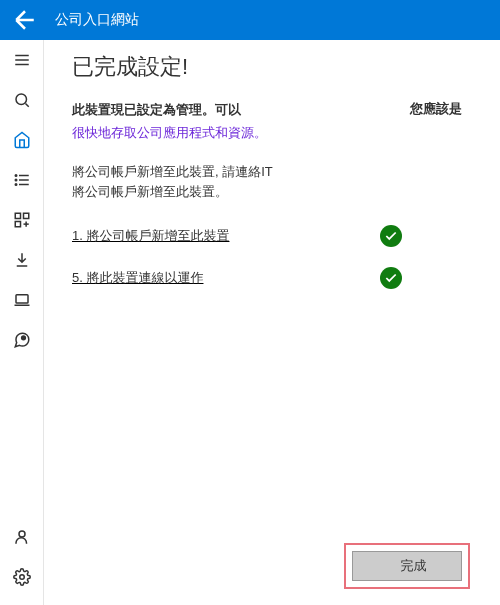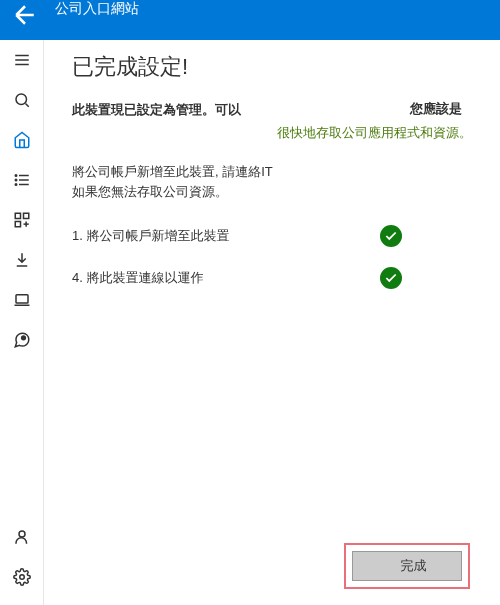--- a/index.html
+++ b/index.html
@@ -12,20 +12,21 @@
       width: 500px;
       height: 605px;
       overflow: hidden;
       background: #fff;
     }
     .titlebar {
       background: #0078d7;
       color: white;
       height: 40px;
       display: flex;
+      align-items: center;
       padding-left: 10px;
     }
     .back-btn {
       width: 30px;
       height: 30px;
       display: flex;
       align-items: center;
       justify-content: center;
       font-size: 18px;
       cursor: pointer;
@@ -96,37 +97,37 @@
       color: #333;
       line-height: 1.6;
     }
     .desc-right {
       font-size: 13px;
       color: #333;
       margin-right: 10px;
     }
     .desc2 {
       font-size: 13px;
-      color: #4d7c0f;
+      color: #6d28d9;
       line-height: 1.6;
       margin-bottom: 18px;
-      text-align: right;
     }
     .help-text {
       font-size: 13px;
       color: #333;
       line-height: 1.6;
       margin-bottom: 22px;
     }
     .step-row {
       display: flex;
       align-items: center;
       justify-content: space-between;
       margin-bottom: 20px;
       padding-right: 70px;
+      text-decoration: underline;
     }
     .step-label {
       font-size: 13px;
       color: #333;
     }
     .check-badge {
       width: 22px;
       height: 22px;
       border-radius: 50%;
       background: #107c10;
@@ -255,34 +256,34 @@
     <h1 class="heading">已完成設定!</h1>
 
     <div class="row1">
       <div class="desc">此裝置現已設定為管理。可以</div>
       <div class="desc-right">您應該是</div>
     </div>
     <div class="desc2">很快地存取公司應用程式和資源。</div>
 
     <div class="help-text">
       <div>將公司帳戶新增至此裝置, 請連絡IT</div>
-      <div>如果您無法存取公司資源。</div>
+      <div>將公司帳戶新增至此裝置。</div>
     </div>
 
     <div class="step-row">
       <div class="step-label">1. 將公司帳戶新增至此裝置</div>
       <div class="check-badge">
         <svg viewBox="0 0 24 24" fill="none" stroke="white" stroke-width="3">
           <polyline points="20 6 9 17 4 12"></polyline>
         </svg>
       </div>
     </div>
 
     <div class="step-row">
-      <div class="step-label">4. 將此裝置連線以運作</div>
+      <div class="step-label">5. 將此裝置連線以運作</div>
       <div class="check-badge">
         <svg viewBox="0 0 24 24" fill="none" stroke="white" stroke-width="3">
           <polyline points="20 6 9 17 4 12"></polyline>
         </svg>
       </div>
     </div>
 
     <div class="footer-area">
       <div class="done-wrapper">
         <button class="done-btn">完成</button>

